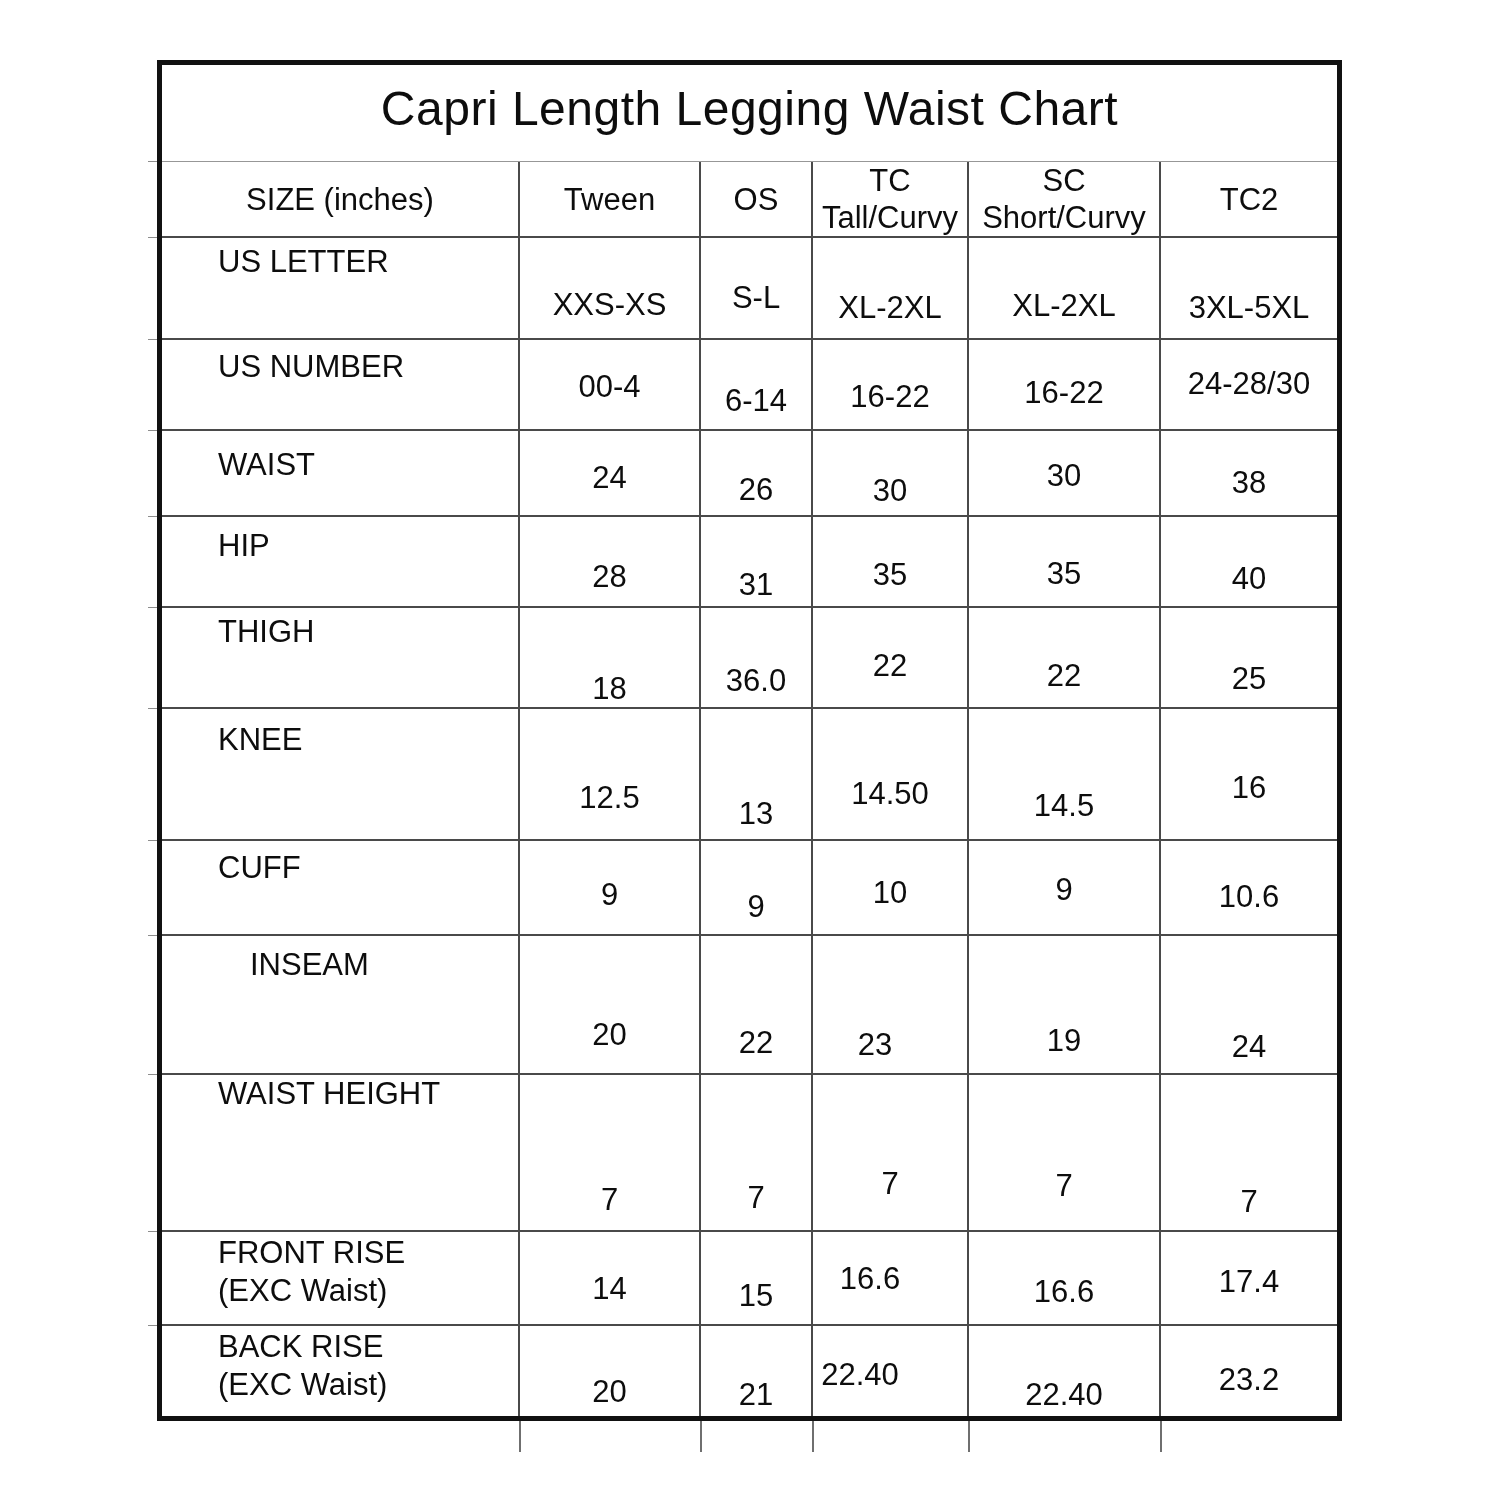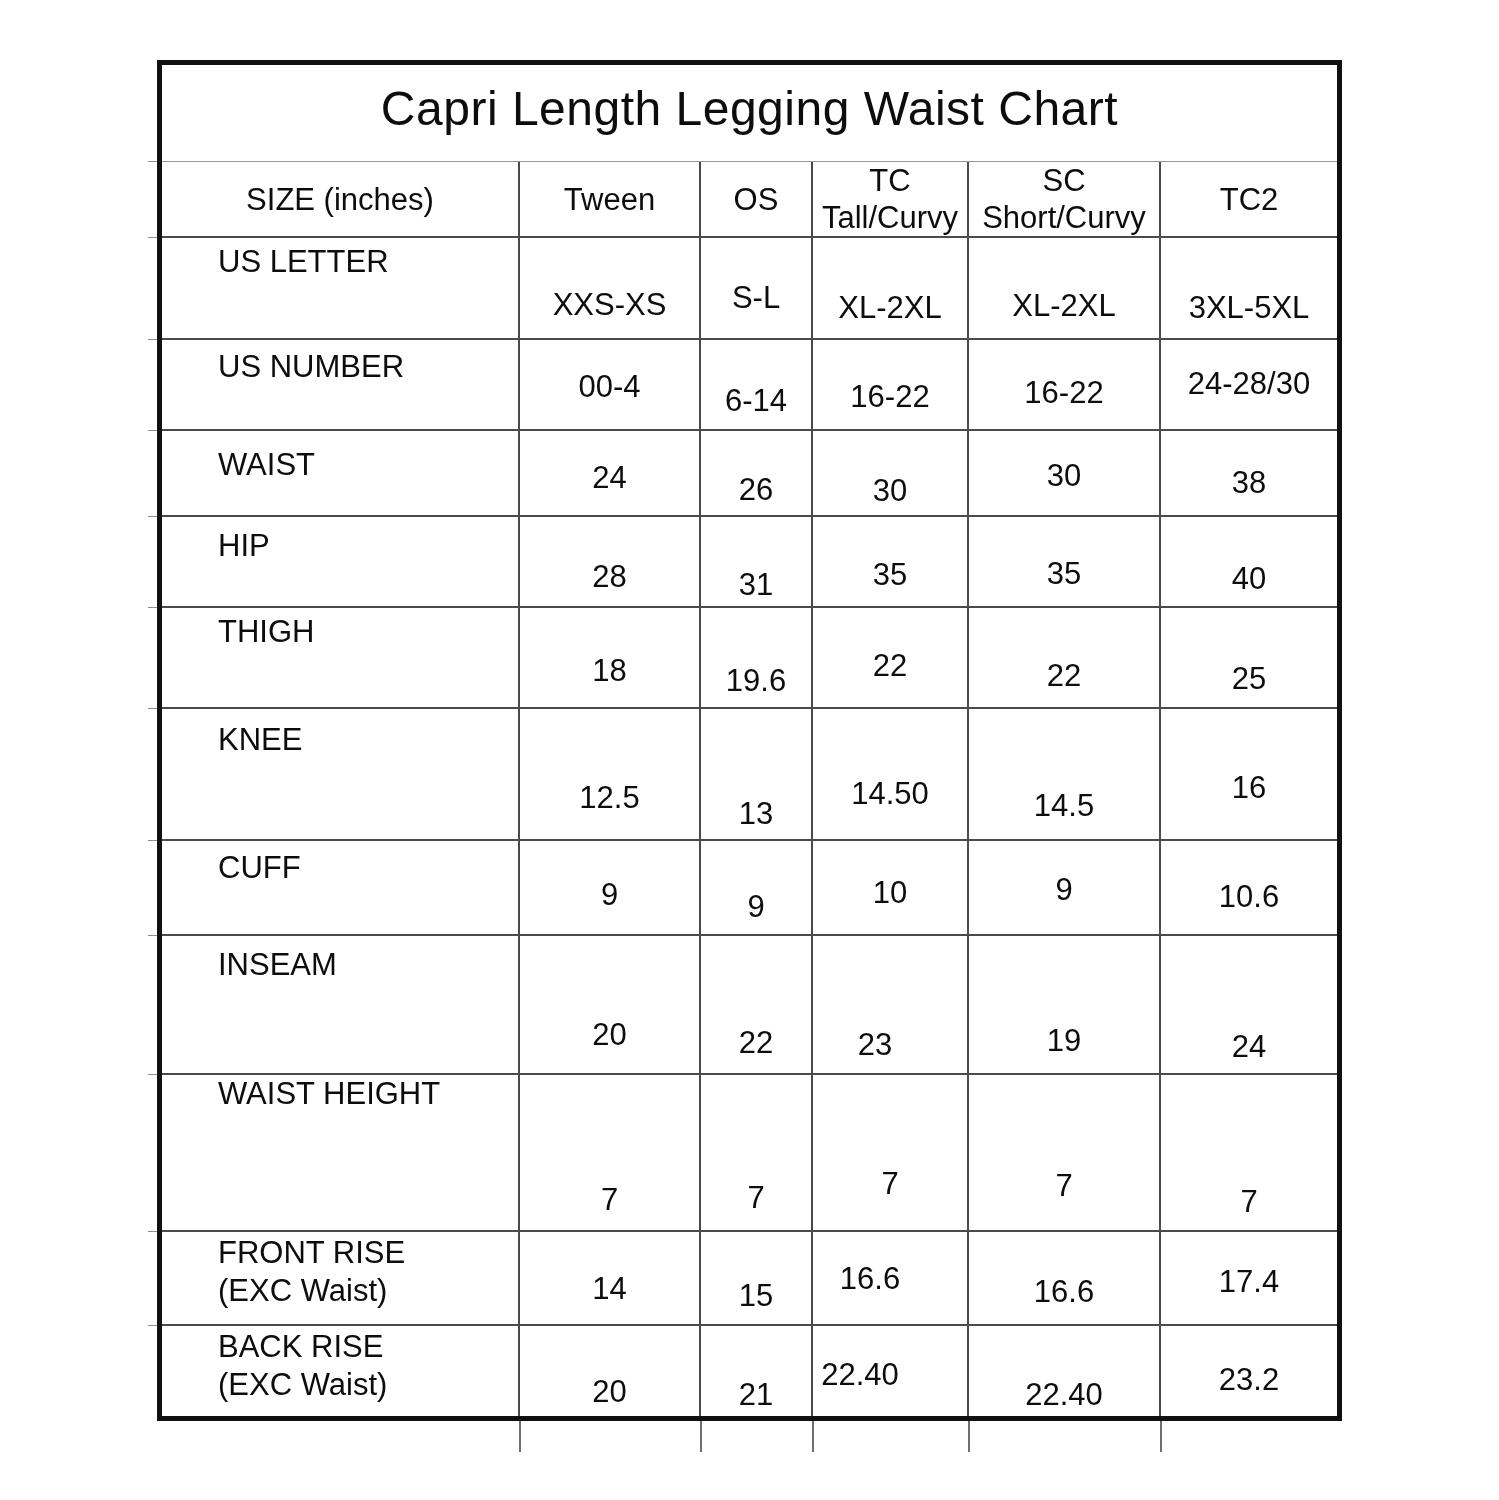--- a/index.html
+++ b/index.html
@@ -181,25 +181,25 @@
         <span style="display: block;">35</span>
       </div>
       <div class="cell value-cell last-col" style="padding-bottom: 9px;">
         <span style="display: block;">40</span>
       </div>
       <div class="cell label-cell">
         <div class="lines" style="transform: translateY(5px);">
           <span style="display: block;">THIGH</span>
         </div>
       </div>
-      <div class="cell value-cell" style="padding-bottom: 18px;">
+      <div class="cell value-cell" style="">
         <span style="display: block;">18</span>
       </div>
       <div class="cell value-cell" style="padding-bottom: 8px;">
-        <span style="display: block;">19.6</span>
+        <span style="display: block;">36.0</span>
       </div>
       <div class="cell value-cell" style="padding-bottom: 23px;">
         <span style="display: block;">22</span>
       </div>
       <div class="cell value-cell" style="padding-bottom: 13px;">
         <span style="display: block;">22</span>
       </div>
       <div class="cell value-cell last-col" style="padding-bottom: 10px;">
         <span style="display: block;">25</span>
       </div>
@@ -237,21 +237,21 @@
       <div class="cell value-cell" style="padding-bottom: 23px;">
         <span style="display: block;">10</span>
       </div>
       <div class="cell value-cell" style="padding-bottom: 26px;">
         <span style="display: block;">9</span>
       </div>
       <div class="cell value-cell last-col" style="padding-bottom: 19px;">
         <span style="display: block;">10.6</span>
       </div>
       <div class="cell label-cell">
-        <div class="lines" style="transform: translateY(10px);">
+        <div class="lines" style="transform: translateY(10px); margin-left: 32px;">
           <span style="display: block;">INSEAM</span>
         </div>
       </div>
       <div class="cell value-cell" style="padding-bottom: 20px;">
         <span style="display: block;">20</span>
       </div>
       <div class="cell value-cell" style="padding-bottom: 12px;">
         <span style="display: block;">22</span>
       </div>
       <div class="cell value-cell" style="padding-bottom: 10px;">

